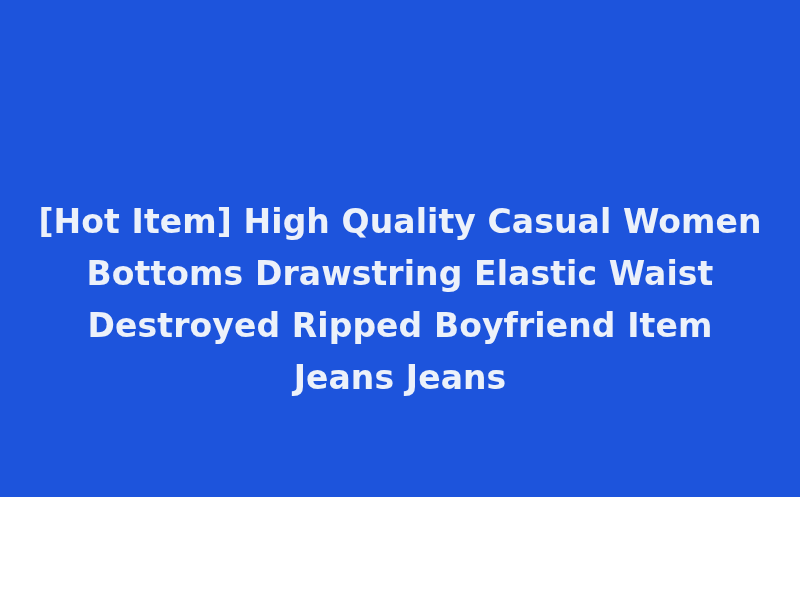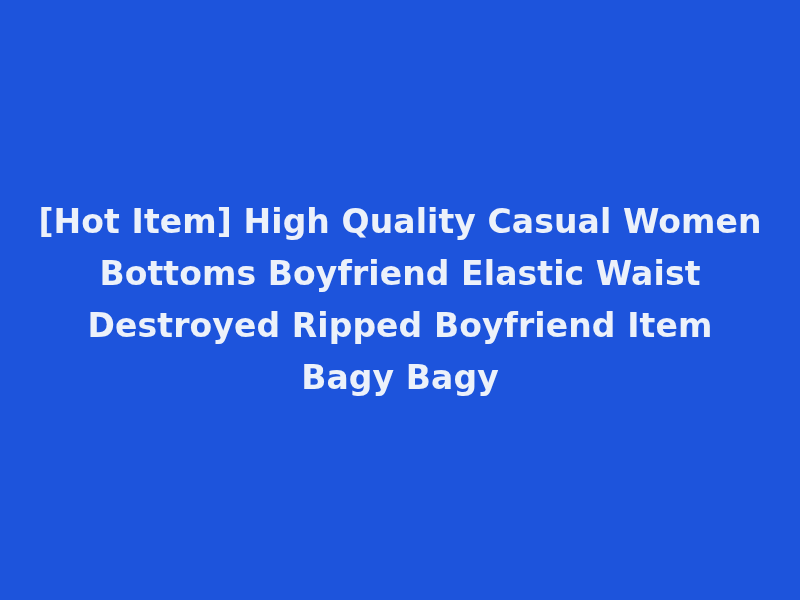--- a/index.html
+++ b/index.html
@@ -12,21 +12,21 @@
     width: 800px;
     height: 600px;
     overflow: hidden;
     font-family: "DejaVu Sans", sans-serif;
   }
 
   .title-card {
     position: relative;
     box-sizing: border-box;
     width: 800px;
-    height: 600px;
+    height: 497px;
     background: #1d54dc;
     display: flex;
     flex-direction: column;
     align-items: center;
     justify-content: flex-start;
   }
 
   .title-block {
     width: 760px;
     margin-top: 196px;
@@ -50,18 +50,18 @@
     text-rendering: optimizeLegibility;
   }
 </style>
 </head>
 <body>
 
 <div class="title-card" style="background: rgb(29, 84, 220);">
 
   <div class="title-block">
     <span class="title-line" style="color: rgb(236, 241, 250);">[Hot Item] High Quality Casual Women</span>
-    <span class="title-line" style="color: rgb(236, 241, 250);">Bottoms Boyfriend Elastic Waist</span>
+    <span class="title-line" style="color: rgb(236, 241, 250);">Bottoms Drawstring Elastic Waist</span>
     <span class="title-line" style="color: rgb(236, 241, 250);">Destroyed Ripped Boyfriend Item</span>
-    <span class="title-line" style="color: rgb(236, 241, 250);">Bagy Bagy</span>
+    <span class="title-line" style="color: rgb(236, 241, 250);">Jeans Jeans</span>
   </div>
 
 </div>
 
 </body></html>

